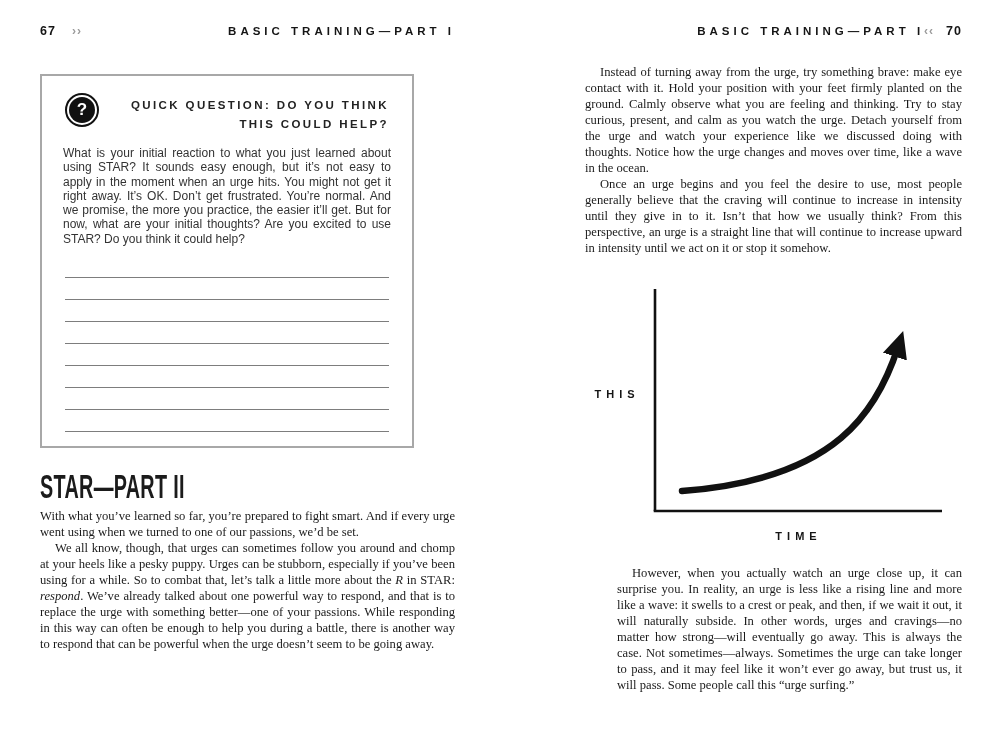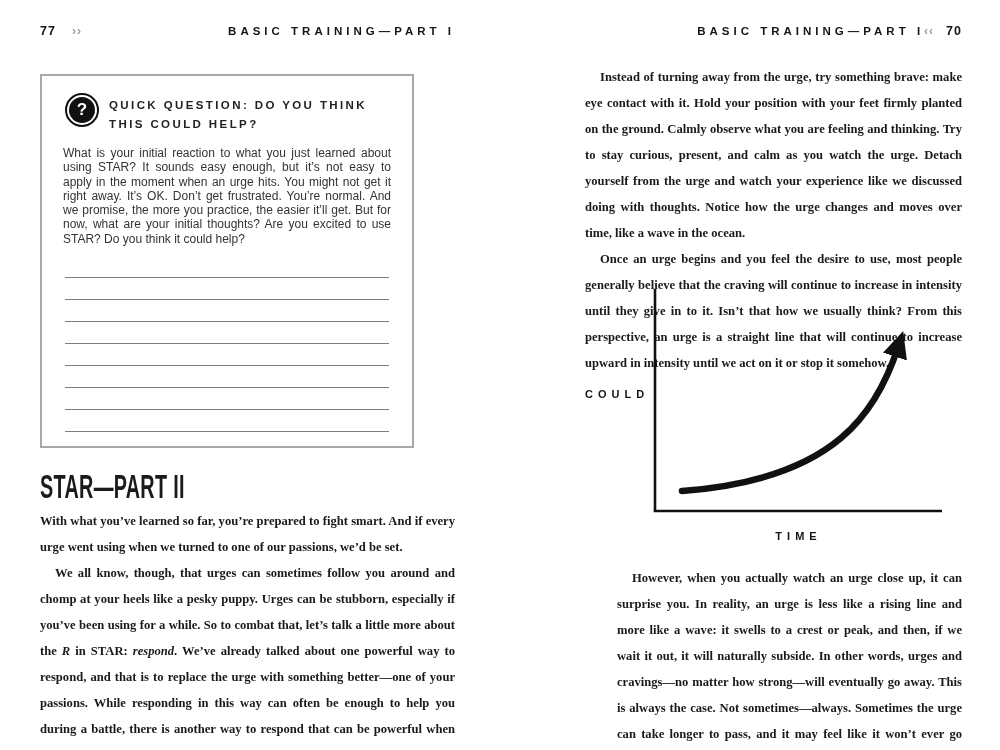--- a/index.html
+++ b/index.html
@@ -36,40 +36,40 @@
     border-radius:50%; box-sizing:border-box; position:relative;
   }
   .qicon-inner {
     position:absolute; left:2px; top:2px; right:2px; bottom:2px;
     background:#111; border-radius:50%; display:flex; align-items:center; justify-content:center;
     color:#fff; font-family:"Liberation Sans",sans-serif; font-weight:bold; font-size:17px;
   }
   .qtitle {
     font-family:"Liberation Sans",sans-serif; font-weight:bold;
     font-size:11.5px; letter-spacing:2.4px; line-height:19px;
-    text-align:left; color:#222; max-width:280px; padding-top:3px;
+    text-align:right; color:#222; max-width:280px; padding-top:3px;
   }
   .qbody {
     margin-top:12px; font-family:"Liberation Sans",sans-serif;
     font-size:12px; line-height:14.3px; text-align:justify; color:#333;
   }
   .qbody p { margin:0; }
   .qlines { margin-top:10px; padding:0 2px; }
   .rule-line { height:21px; border-bottom:1px solid #7d7d7d; }
 
   
   .section-heading {
     position:absolute; left:0; top:468px;
     font-family:"Liberation Sans",sans-serif; font-weight:bold;
     font-size:33px; color:#1b1b1b; white-space:nowrap;
     transform:scaleX(0.6); transform-origin:left center; letter-spacing:0.5px;
   }
 
   
-  .bodytext { position:absolute; left:0; right:0; font-size:12.6px; line-height:26px; text-align:justify;font-weight:bold; }
+  .bodytext { position:absolute; left:0; right:0; font-size:12.6px; line-height:16px; text-align:justify; }
   .bodytext p { margin:0; }
   .bodytext p.indent { text-indent:15px; }
   .ital { font-style:italic; }
   #left-body  { top:508px; }
   #right-body-1 { top:64px; }
   #right-body-2 { top:565px;margin-left:32px; }
 
   
   .figure { position:absolute; left:0; top:281px; width:377px; }
   .axis-label {
@@ -77,21 +77,21 @@
     font-size:11px; letter-spacing:5px; color:#151515;
   }
   .ylab { position:absolute; left:0; top:107px; width:64px; text-align:center; }
   .xlab { margin-left:70px; width:287px; text-align:center; margin-top:8px; }
 </style>
 </head>
 <body>
 
 <div class="page" id="page-left">
   <div class="page-header">
-    <span class="pagenum">77</span>
+    <span class="pagenum">67</span>
     <span class="chev l">››</span>
     <span class="htitle">BASIC TRAINING—PART I</span>
   </div>
 
   <div class="qbox">
     <div class="qbox-titlerow">
       <span class="qicon">
         <span class="qicon-inner">?</span>
       </span>
       <span class="qtitle">QUICK QUESTION: DO YOU THINK THIS COULD HELP?</span>
@@ -125,21 +125,21 @@
     <span class="chev r">‹‹</span>
     <span class="pagenum">70</span>
   </div>
 
   <div class="bodytext" id="right-body-1">
       <p class="indent"><span>Instead of turning away from the urge, try something brave: make eye contact with it. Hold your position with your feet firmly planted on the ground. Calmly observe what you are feeling and thinking. Try to stay curious, present, and calm as you watch the urge. Detach yourself from the urge and watch your experience like we discussed doing with thoughts. Notice how the urge changes and moves over time, like a wave in the ocean.</span></p>
       <p class="indent"><span>Once an urge begins and you feel the desire to use, most people generally believe that the craving will continue to increase in intensity until they give in to it. Isn’t that how we usually think? From this perspective, an urge is a straight line that will continue to increase upward in intensity until we act on it or stop it somehow.</span></p>
     </div>
 
   <div class="figure">
-    <span class="axis-label ylab">COULD</span>
+    <span class="axis-label ylab">THIS</span>
     <svg width="377" height="237" viewBox="0 0 377 237">
       <defs>
         <marker id="arrow" viewBox="0 0 10 10" refX="3.5" refY="5" markerWidth="4.4" markerHeight="4.4" orient="auto">
           <path d="M0,0.6 L9.4,5 L0,9.4 z" fill="#111"></path>
         </marker>
       </defs>
       <g stroke="#111" stroke-width="2.6" fill="none">
         <line x1="70" y1="8" x2="70" y2="230"></line>
         <line x1="68.7" y1="230" x2="357" y2="230"></line>
       </g>

